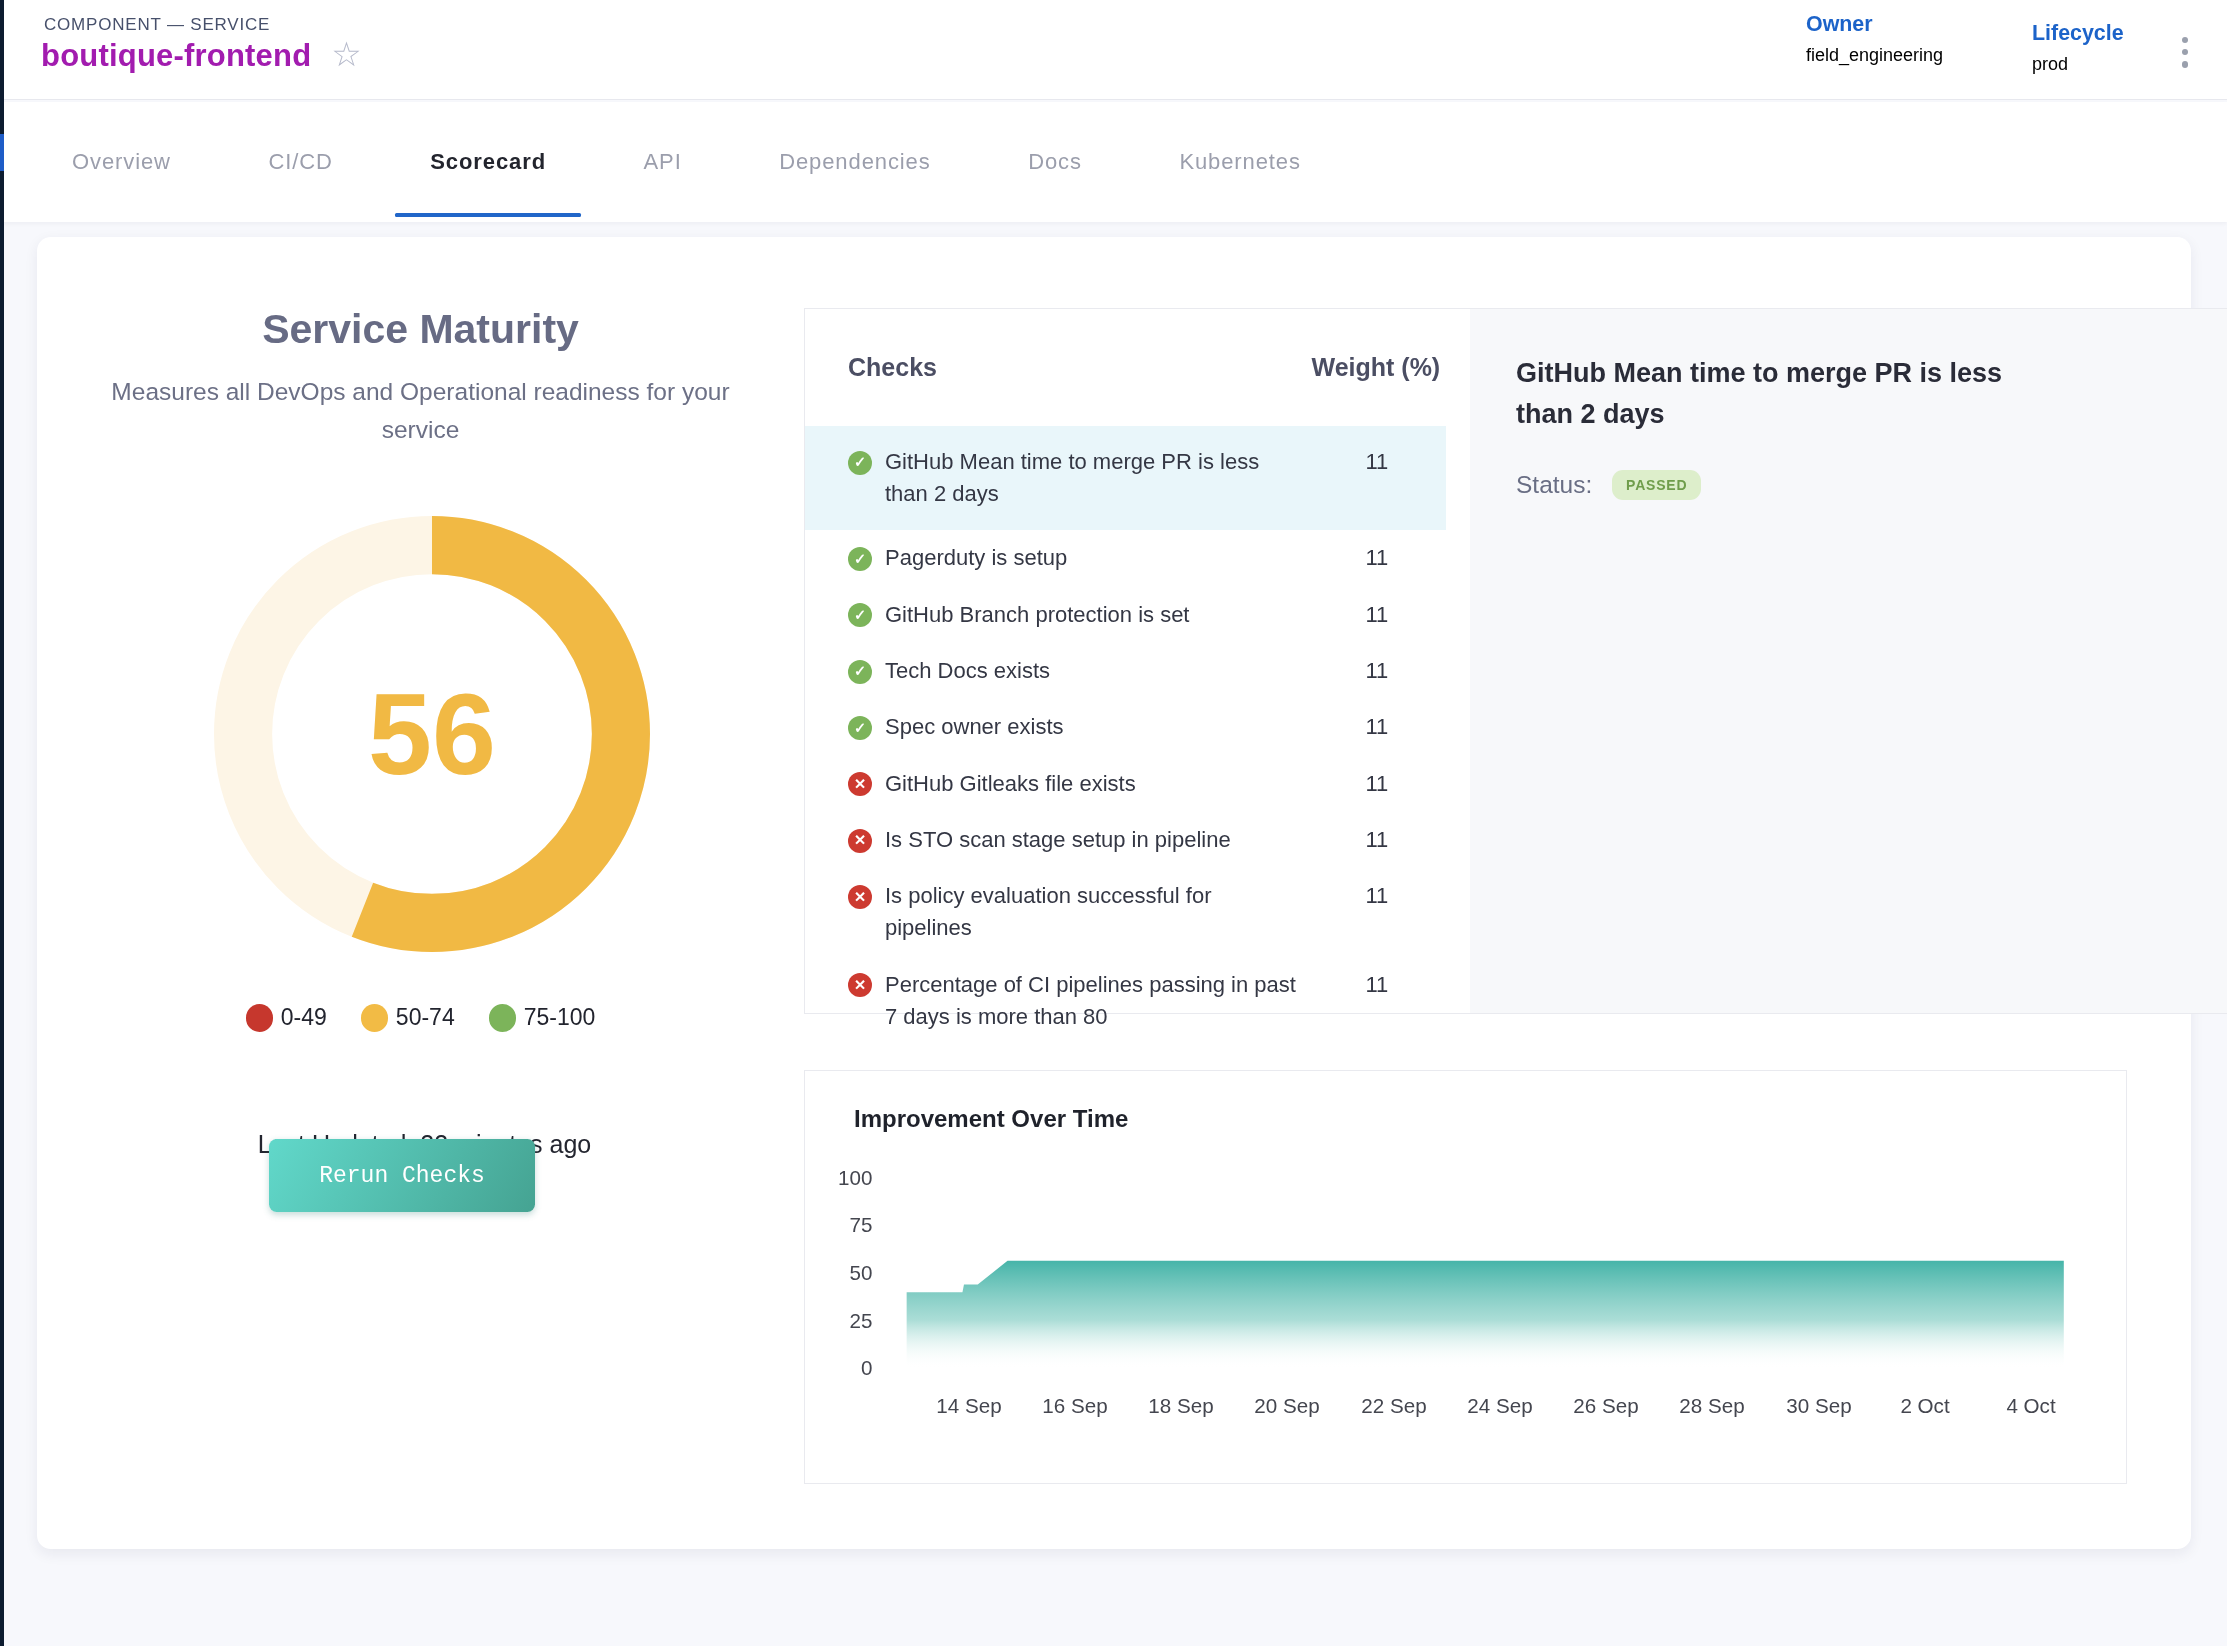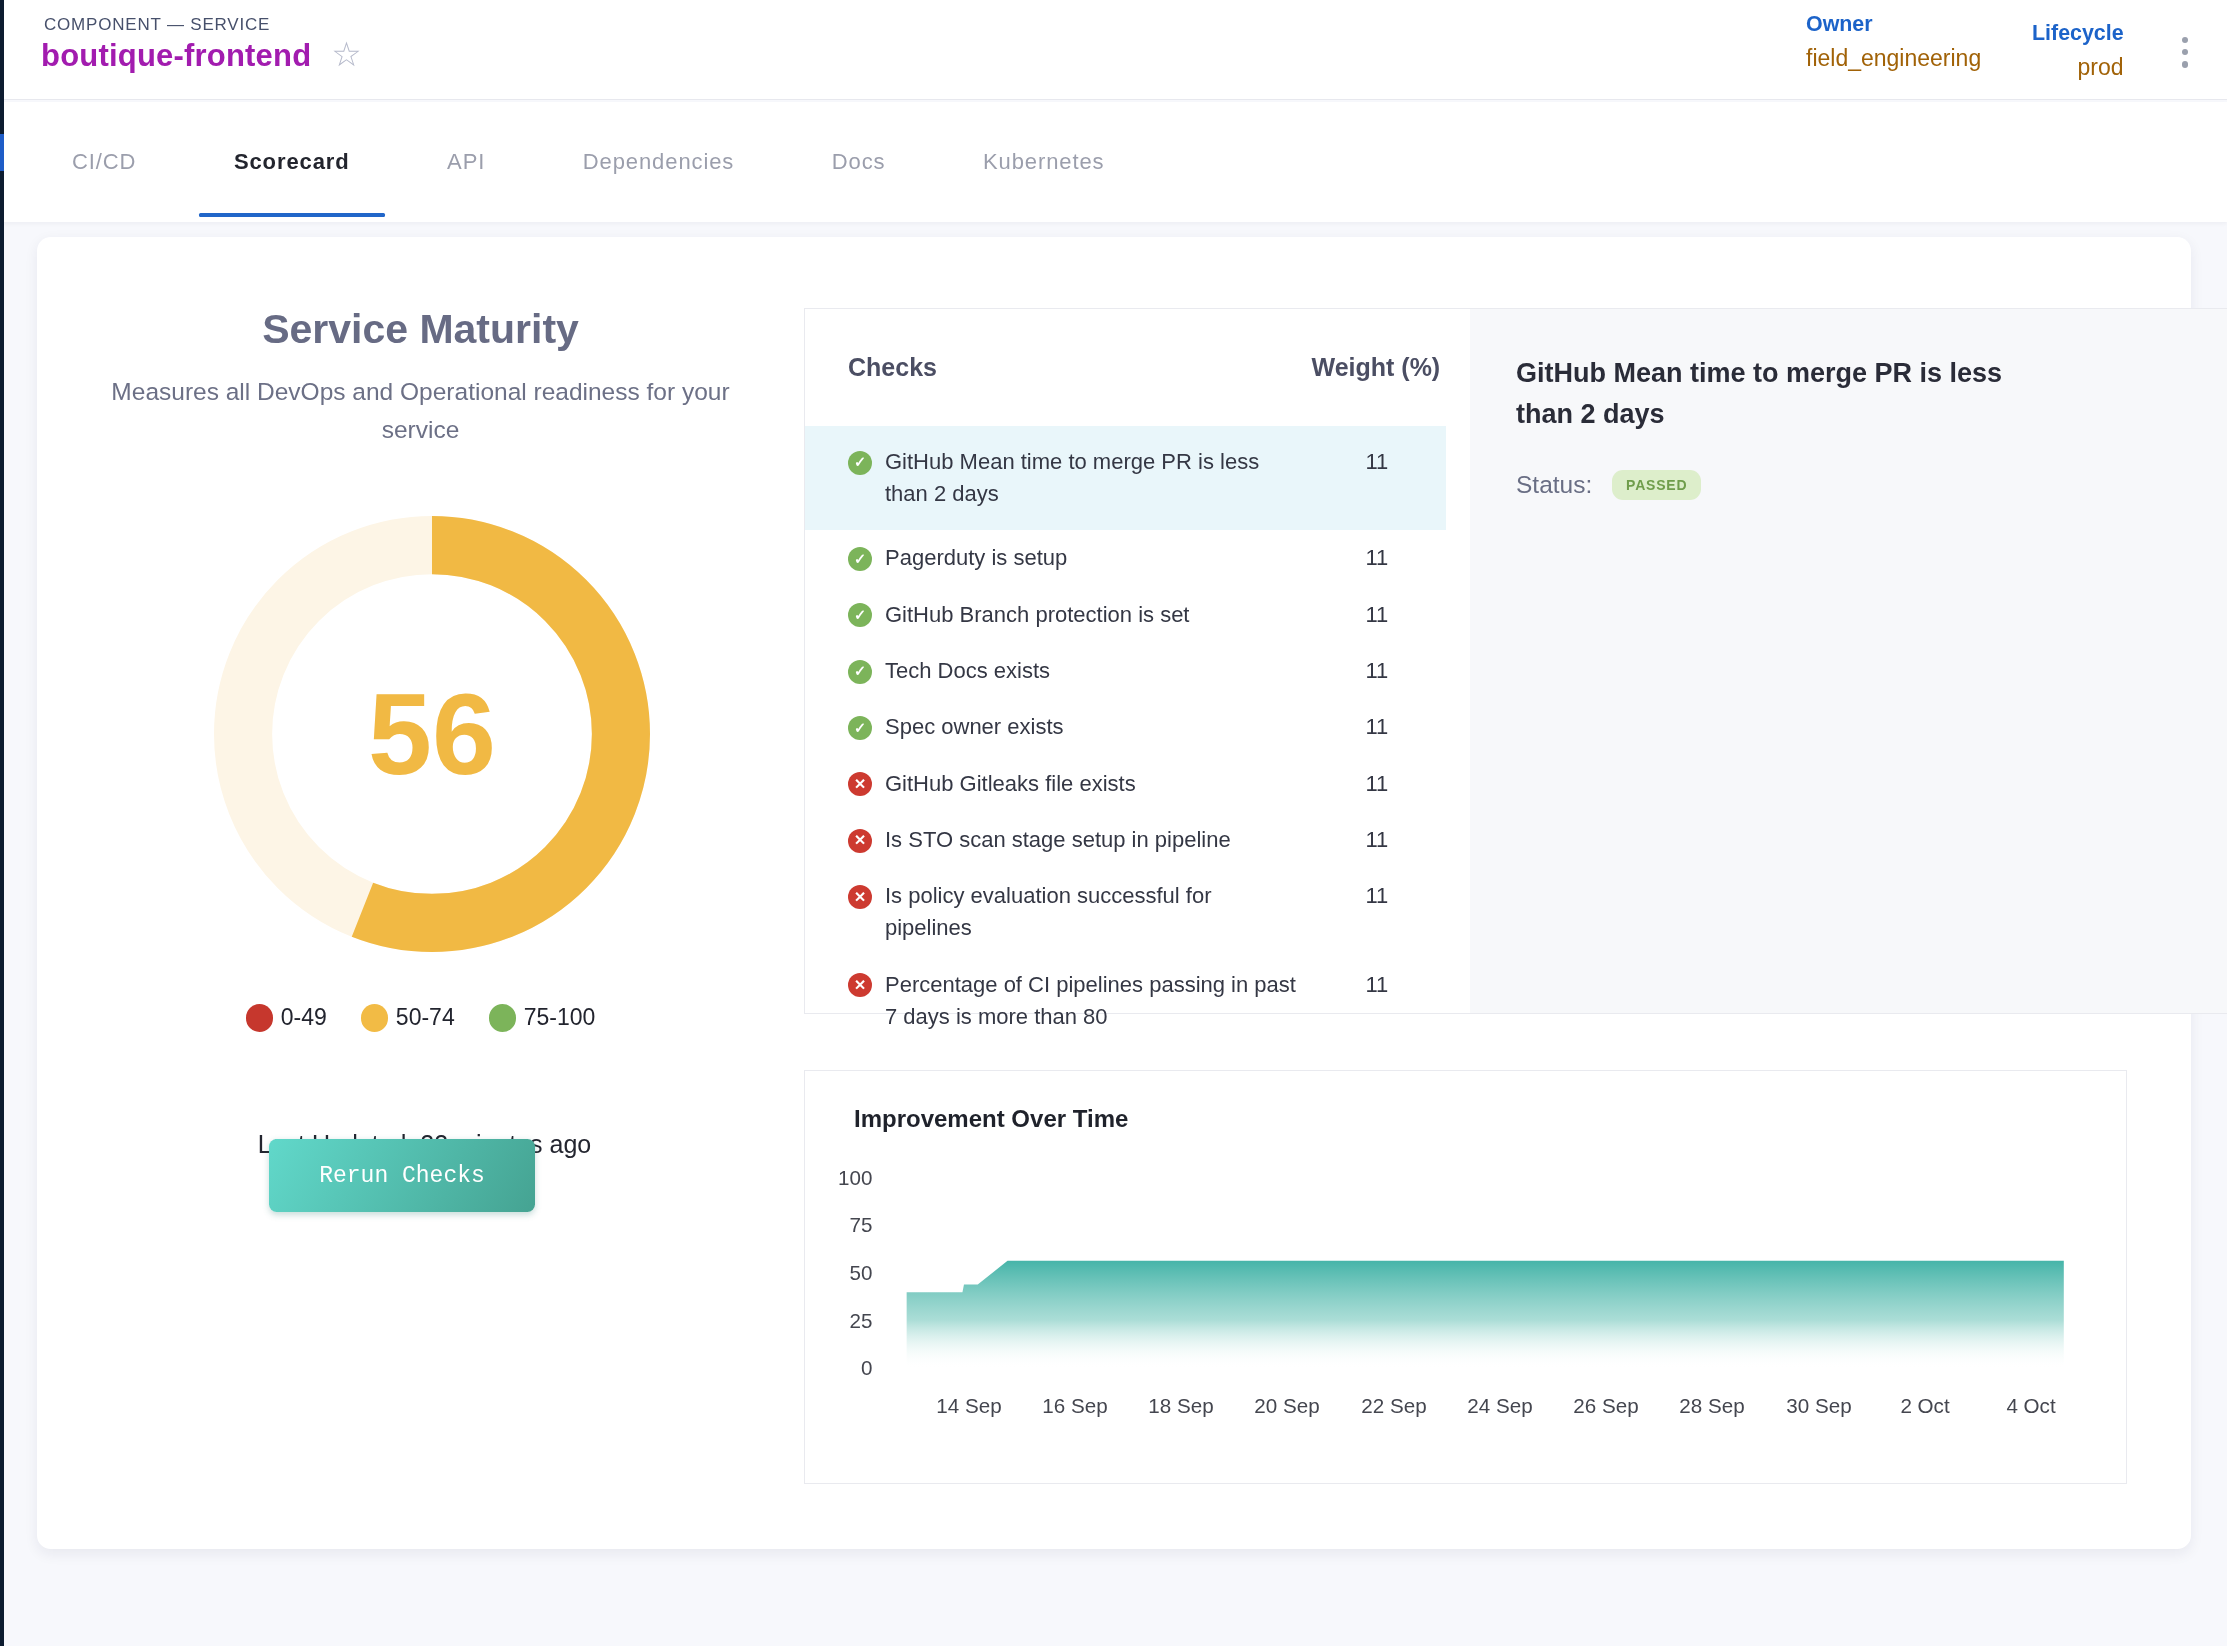--- a/index.html
+++ b/index.html
@@ -15,21 +15,21 @@
   .edge-accent { position:absolute; left:0; top:134px; width:3.8px; height:37px; background:#1e5cc7; z-index:51; }
 
   
   .topbar { position:absolute; left:0; top:0; width:100%; height:100px; background:#ffffff; border-bottom:1.5px solid #e7e8ee; z-index:10; }
   .eyebrow { position:absolute; left:44px; top:15.3px; font-size:17px; letter-spacing:0.8px; color:#47506b; font-weight:400; }
   .title-row { position:absolute; left:41px; top:38px; display:flex; align-items:center; gap:20px; }
   .page-title { font-size:31px; font-weight:700; color:#a21caf; letter-spacing:0.2px; }
   .star { font-size:34px; color:#b6bacb; line-height:1; margin-top:-3.1px; }
   .hdr-block { position:absolute; top:12.2px; display:flex; flex-direction:column; gap:7.6px; }
   .hdr-label { font-size:21.4px; font-weight:700; color:#1c63c9; }
-  .hdr-value { font-size:23px; color:#a16207;text-align:right; }
+  .hdr-value { font-size:18px; color:#000000; }
   .owner-block { left:1806px; }
   .lifecycle-block { left:2032px; top:21.4px; }
   .kebab { position:absolute; left:2176px; top:31px; display:flex; flex-direction:column; gap:6.1px; padding:6.1px; cursor:pointer; }
   .kebab i { width:6.1px; height:6.1px; border-radius:50%; background:#9aa0ad; }
 
   
   .tabbar { position:absolute; left:0; top:102px; width:100%; height:120px; background:#ffffff; display:flex; align-items:center; padding-left:37px; gap:27.5px; box-shadow:0 1.5px 3.8px rgba(30,30,60,.04); z-index:5; }
   .tab { position:relative; height:100%; display:flex; align-items:center; padding:0 35px; font-size:22px; letter-spacing:0.9px; color:#9b9eac; cursor:pointer; }
   .tab.active { color:#23252e; font-weight:700; }
   .tab.active::after { content:""; position:absolute; left:0; right:0; bottom:4.6px; height:4.6px; background:#2166c9; border-radius:1.5px; }
@@ -95,20 +95,21 @@
     <span class="hdr-value">prod</span>
   </div>
   <div class="kebab">
       <i></i>
       <i></i>
       <i></i>
     </div>
 </div>
 
 <div class="tabbar">
+    <div class="tab">Overview</div>
     <div class="tab">CI/CD</div>
     <div class="tab active">Scorecard</div>
     <div class="tab">API</div>
     <div class="tab">Dependencies</div>
     <div class="tab">Docs</div>
     <div class="tab">Kubernetes</div>
   </div>
 
 <div class="card">
 

